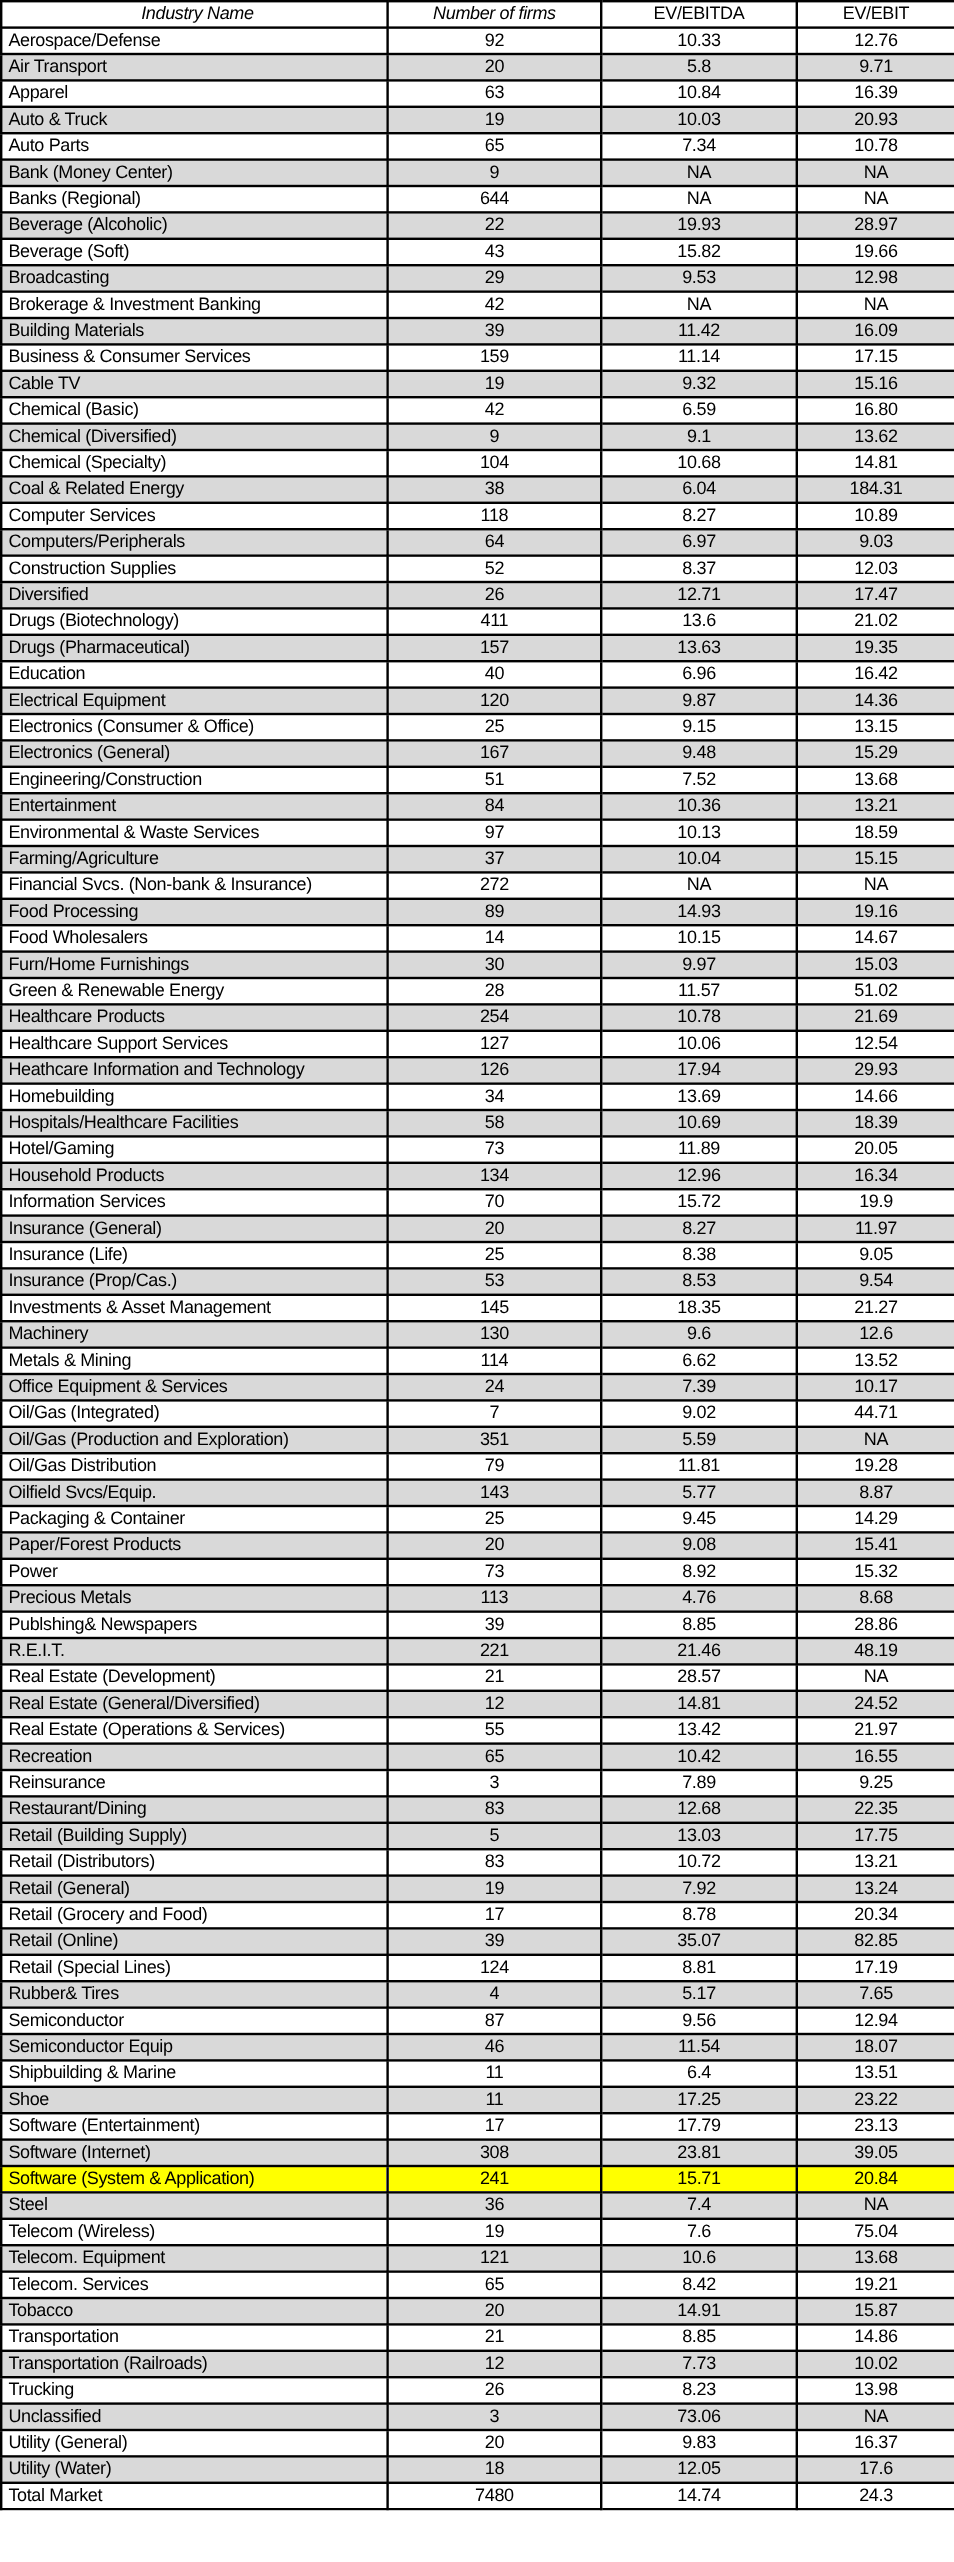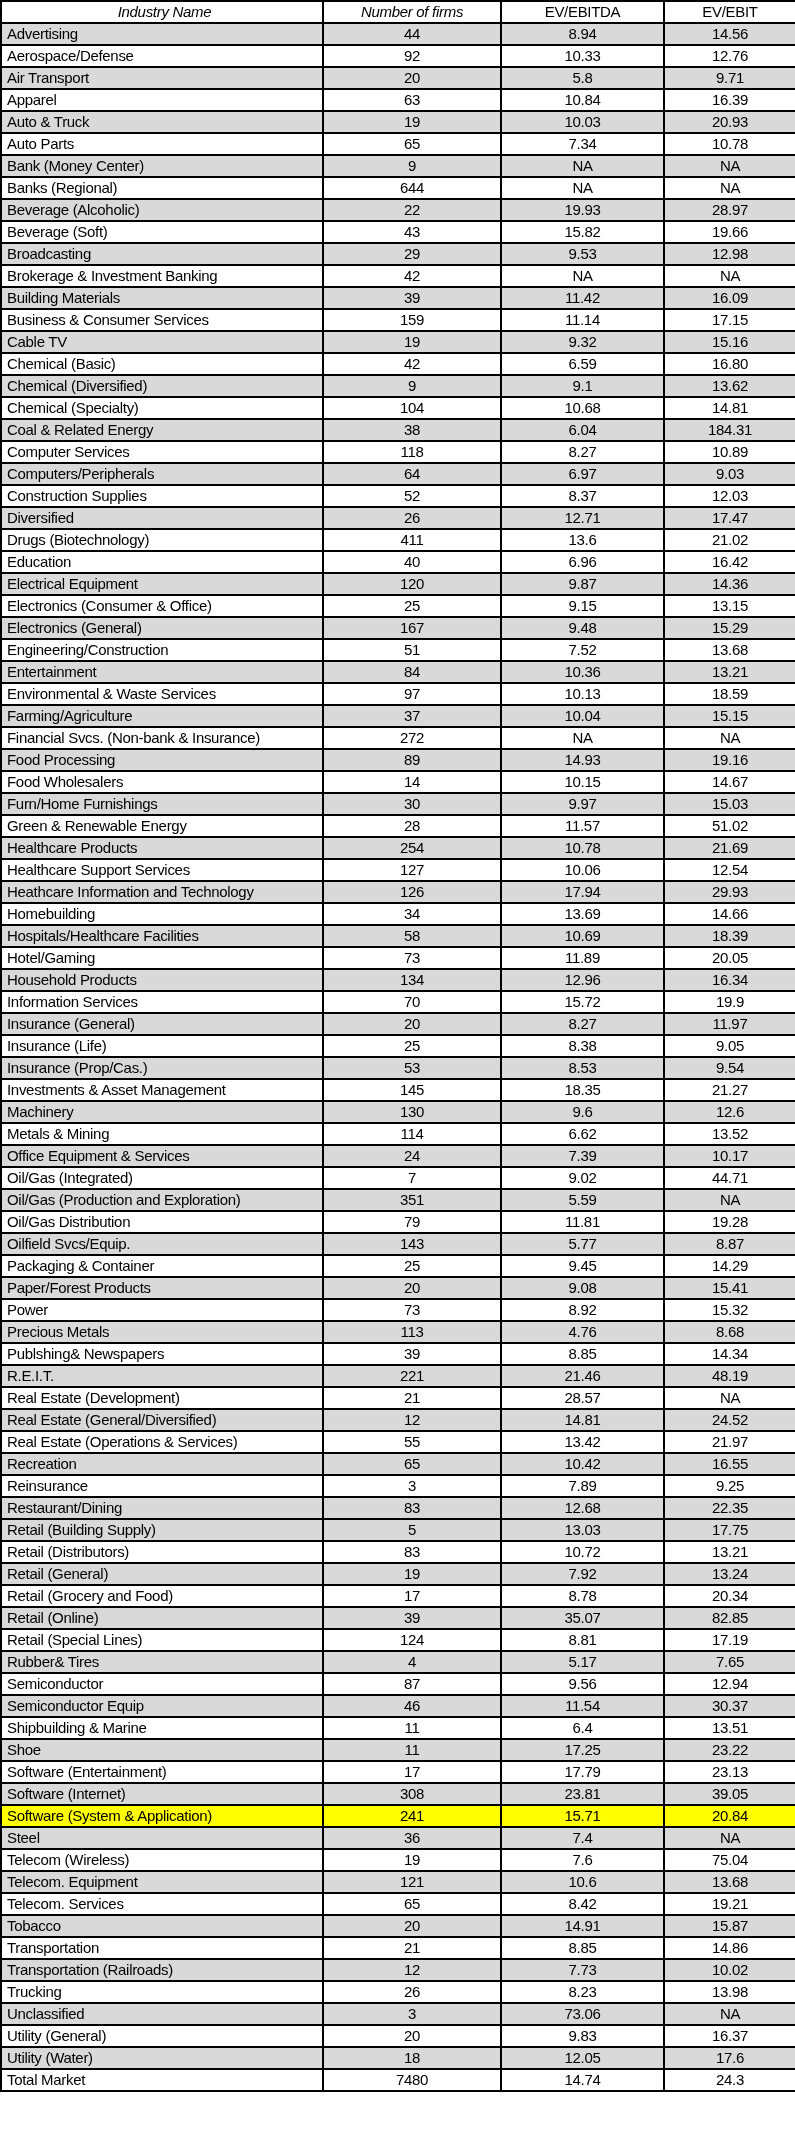--- a/index.html
+++ b/index.html
@@ -60,26 +60,20 @@
   </colgroup>
   <thead>
     <tr>
       <th class="name-col italic">Industry Name</th>
       <th class="italic">Number of firms</th>
       <th>EV/EBITDA</th>
       <th>EV/EBIT</th>
     </tr>
   </thead>
   <tbody>
-      <tr class="alt">
-        <td class="name-cell">Advertising</td>
-        <td>44</td>
-        <td>8.94</td>
-        <td>14.56</td>
-      </tr>
       <tr class="">
         <td class="name-cell">Aerospace/Defense</td>
         <td>92</td>
         <td>10.33</td>
         <td>12.76</td>
       </tr>
       <tr class="alt">
         <td class="name-cell">Air Transport</td>
         <td>20</td>
         <td>5.8</td>
@@ -204,20 +198,26 @@
         <td>26</td>
         <td>12.71</td>
         <td>17.47</td>
       </tr>
       <tr class="">
         <td class="name-cell">Drugs (Biotechnology)</td>
         <td>411</td>
         <td>13.6</td>
         <td>21.02</td>
       </tr>
+      <tr class="alt">
+        <td class="name-cell">Drugs (Pharmaceutical)</td>
+        <td>157</td>
+        <td>13.63</td>
+        <td>19.35</td>
+      </tr>
       <tr class="">
         <td class="name-cell">Education</td>
         <td>40</td>
         <td>6.96</td>
         <td>16.42</td>
       </tr>
       <tr class="alt">
         <td class="name-cell">Electrical Equipment</td>
         <td>120</td>
         <td>9.87</td>
@@ -424,21 +424,21 @@
       <tr class="alt">
         <td class="name-cell">Precious Metals</td>
         <td>113</td>
         <td>4.76</td>
         <td>8.68</td>
       </tr>
       <tr class="">
         <td class="name-cell">Publshing&amp; Newspapers</td>
         <td>39</td>
         <td>8.85</td>
-        <td>14.34</td>
+        <td>28.86</td>
       </tr>
       <tr class="alt">
         <td class="name-cell">R.E.I.T.</td>
         <td>221</td>
         <td>21.46</td>
         <td>48.19</td>
       </tr>
       <tr class="">
         <td class="name-cell">Real Estate (Development)</td>
         <td>21</td>
@@ -520,21 +520,21 @@
       <tr class="">
         <td class="name-cell">Semiconductor</td>
         <td>87</td>
         <td>9.56</td>
         <td>12.94</td>
       </tr>
       <tr class="alt">
         <td class="name-cell">Semiconductor Equip</td>
         <td>46</td>
         <td>11.54</td>
-        <td>30.37</td>
+        <td>18.07</td>
       </tr>
       <tr class="">
         <td class="name-cell">Shipbuilding &amp; Marine</td>
         <td>11</td>
         <td>6.4</td>
         <td>13.51</td>
       </tr>
       <tr class="alt">
         <td class="name-cell">Shoe</td>
         <td>11</td>

